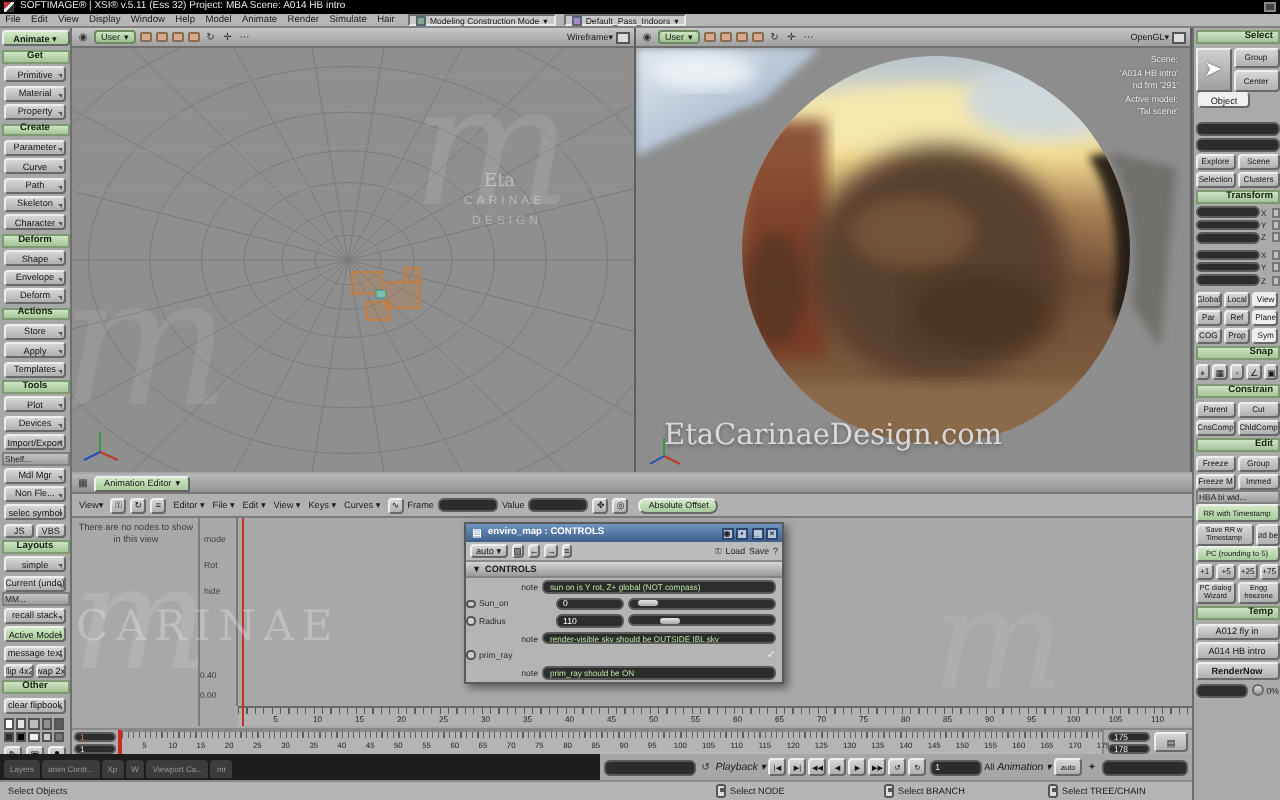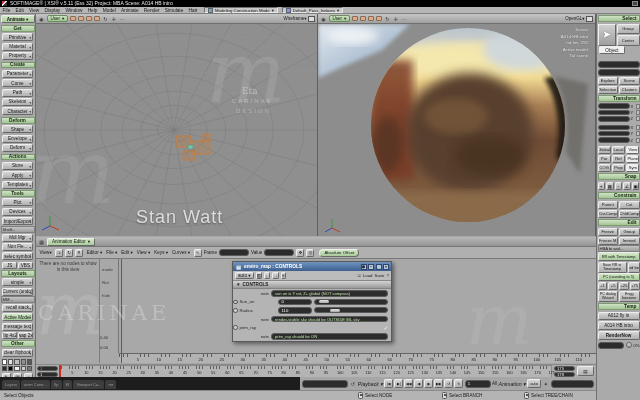--- a/index.html
+++ b/index.html
@@ -307,21 +307,20 @@
           <line x1="14" y1="202" x2="14" y2="192" stroke="#3a9a3a"></line>
           <line x1="14" y1="202" x2="23" y2="206" stroke="#c03a2a"></line>
           <line x1="14" y1="202" x2="6" y2="206" stroke="#2a4ac0"></line>
         </g>
       </svg>
       <span class="wm wm-m" style="left:170px;top:0px;font-size:84px;opacity:.10">m</span>
       <span class="wm wm-m" style="left:-6px;top:95px;font-size:90px;opacity:.08">m</span>
       <span class="wm" style="left:206px;top:62px;font-size:9px;opacity:.4;font-family:'DejaVu Serif',serif">Eta</span>
       <span class="wm" style="left:196px;top:74px;font-size:6px;letter-spacing:2px;opacity:.35">CARINAE</span>
       <span class="wm" style="left:200px;top:84px;font-size:6px;letter-spacing:2px;opacity:.3">DESIGN</span>
-      <span class="wm stanwatt" style="left:100px;top:183px">Stan Watt</span>
     </div>
   </div>
 
   <div class="vp" style="left:318px;width:278px;">
     <div class="vphdr">
       <span class="hico">◉</span>
       <span class="greendd">
         <span>User</span>▾</span>
       <span class="memo"></span>
       <span class="memo"></span>
@@ -386,20 +385,21 @@
           <line x1="14" y1="204" x2="7" y2="208" stroke="#2a4ac0"></line>
         </g>
       </svg>
       <div class="hud" id="hudB">
           <div>Scene:</div>
           <div>'A014 HB intro'</div>
           <div>nd frm '291'</div>
           <div>Active model:</div>
           <div>'Tal scene'</div>
         </div>
+      <span class="wm etacar" style="left:14px;top:186px">EtaCarinaeDesign.com</span>
     </div>
   </div>
 
   <div class="anim">
     <div class="animtabs">
       <span class="hico">▦</span>
       <div class="animtab hl btn3d">
         <span>Animation Editor</span>▾
       </div>
     </div>

